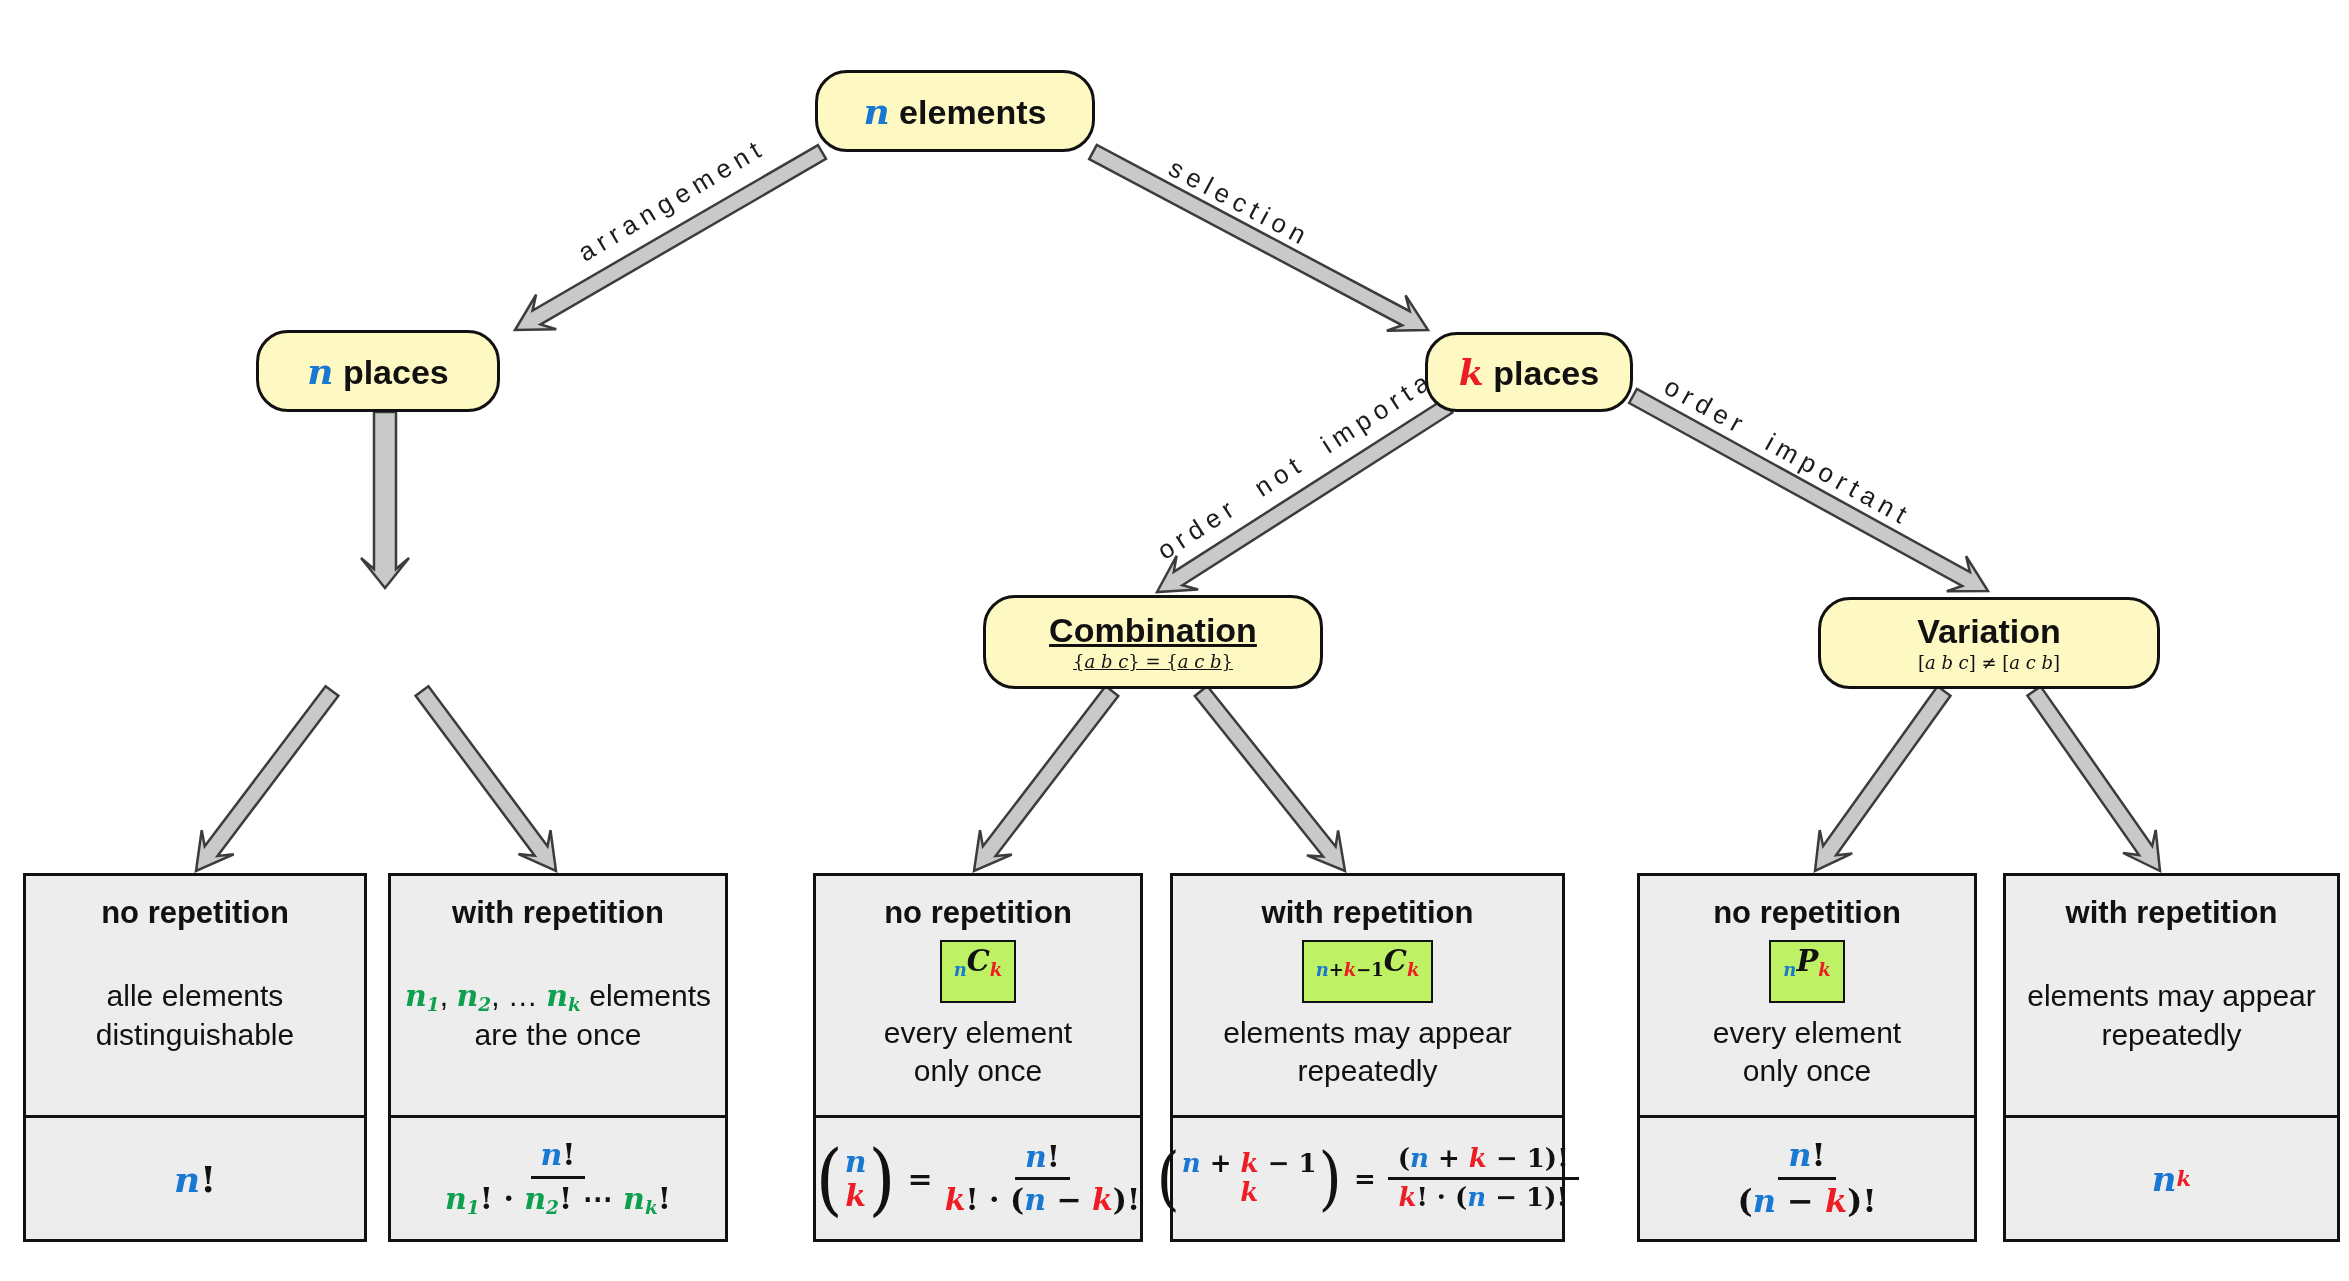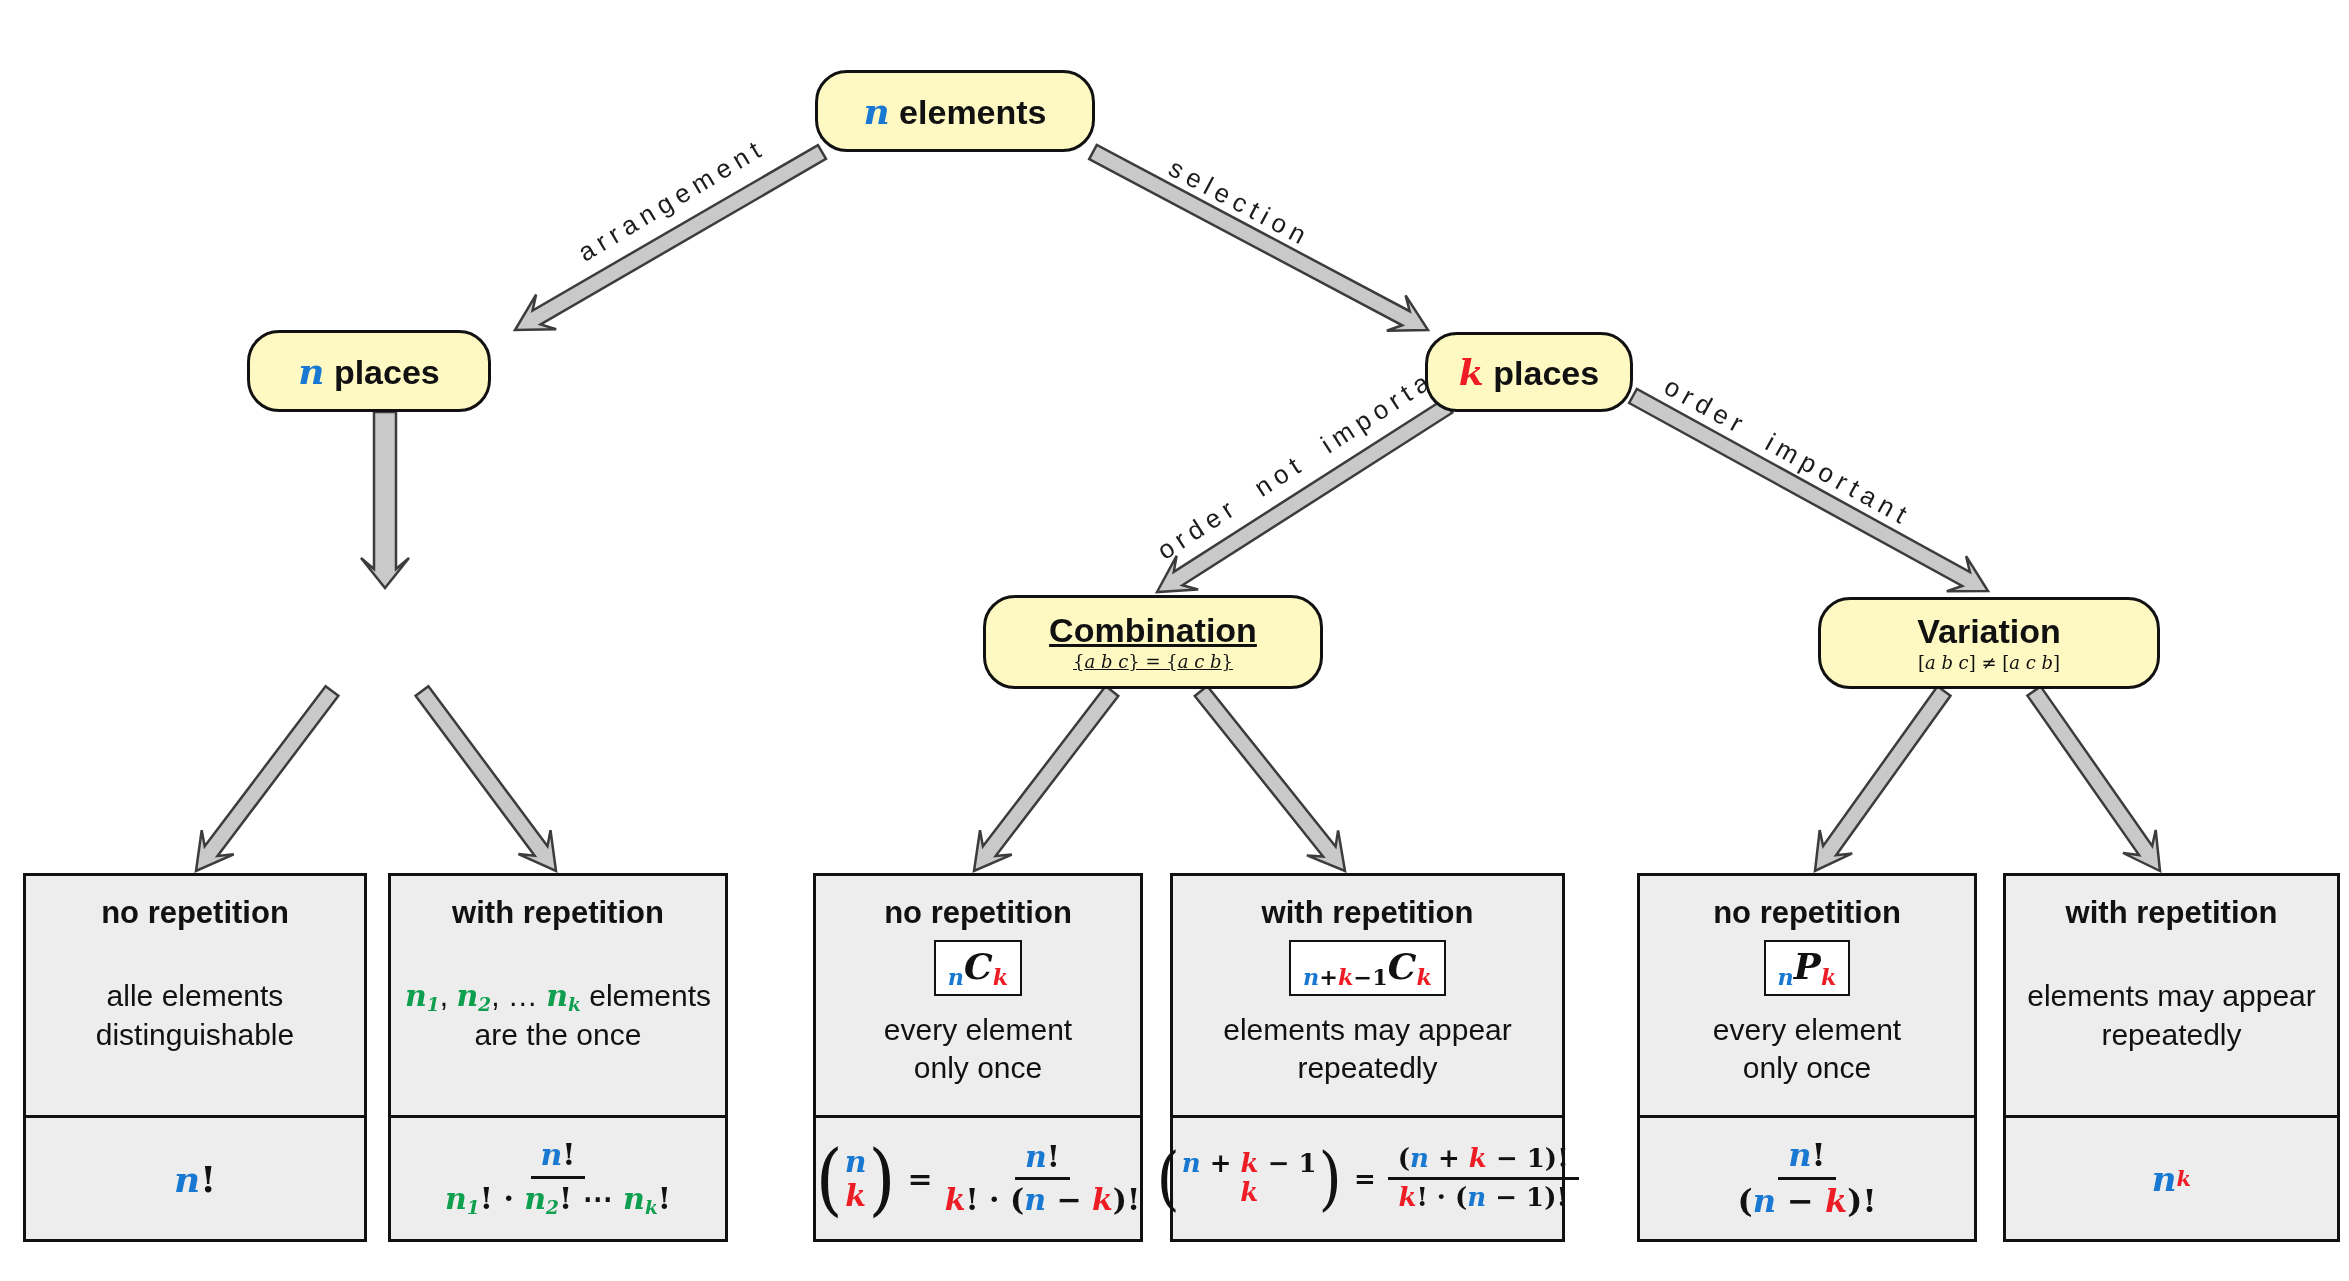--- a/index.html
+++ b/index.html
@@ -17,22 +17,22 @@
   .node-sub .mvar{font-weight:normal;}
 
   .edge-label{position:absolute;font-size:26px;letter-spacing:6px;word-spacing:12px;
               white-space:nowrap;color:#1c1c1c;z-index:1;}
 
   .leaf{position:absolute;top:873px;height:369px;box-sizing:border-box;background:#ededed;
         border:3px solid #111;display:flex;flex-direction:column;z-index:2;}
   .leaf-top{flex:1;display:flex;flex-direction:column;align-items:center;
             padding:20px 8px 14px;min-height:0;}
   .leaf-heading{font-size:31px;font-weight:bold;line-height:1.1;}
-  .badge{margin-top:10px;border:2.5px solid #111;background:#ffffff;padding:0 12px 2px;
-         font-family:"DejaVu Serif",serif;font-weight:bold;font-size:36px;line-height:1.35;}
+  .badge{margin-top:10px;border:2.5px solid #111;background:#bef264;padding:0 12px 19px;
+         font-family:"DejaVu Serif",serif;font-weight:bold;font-size:29px;line-height:1.35;}
   .leaf-desc{margin:auto 0;font-size:30px;line-height:1.27;text-align:center;}
   .leaf-formula{height:121px;flex:none;border-top:3px solid #111;display:flex;
                 align-items:center;justify-content:center;
                 font-family:"DejaVu Serif",serif;font-weight:bold;color:#111;}
   .f36{font-size:36px;} .f34{font-size:34px;} .f32{font-size:32px;}
   .f30{font-size:30px;} .f26{font-size:26px;}
 
   .mvar{font-family:"DejaVu Serif",serif;font-style:italic;font-weight:bold;}
   .msub{font-size:0.62em;vertical-align:-0.28em;}
   .msup{font-size:0.62em;vertical-align:0.55em;}
@@ -67,21 +67,21 @@
 
   <div class="edge-label" style="left:672px;top:200px;transform:translate(-50%,-50%) rotate(-31deg);">arrangement</div>
   <div class="edge-label" style="left:1240px;top:203px;transform:translate(-50%,-50%) rotate(28deg);">selection</div>
   <div class="edge-label" style="left:1310px;top:456px;transform:translate(-50%,-50%) rotate(-33deg);">order not important</div>
   <div class="edge-label" style="left:1788px;top:452px;transform:translate(-50%,-50%) rotate(29deg);">order important</div>
 
   <div class="node" style="left:815px;top:70px;width:280px;height:82px;">
     <div class="node-title"><span class="mvar" style="color: rgb(24, 120, 210);">n</span><span> elements</span></div>
   </div>
 
-  <div class="node" style="left:247px;top:330px;width:244px;height:82px;">
+  <div class="node" style="left:256px;top:330px;width:244px;height:82px;">
     <div class="node-title"><span class="mvar" style="color: rgb(24, 120, 210);">n</span><span> places</span></div>
   </div>
 
   <div class="node" style="left:1425px;top:332px;width:208px;height:80px;">
     <div class="node-title"><span class="mvar" style="color: rgb(238, 28, 36);">k</span><span> places</span></div>
   </div>
 
 
   <div class="node" style="left:983px;top:595px;width:340px;height:94px;text-decoration:underline;">
     <div class="node-title">Combination</div>

